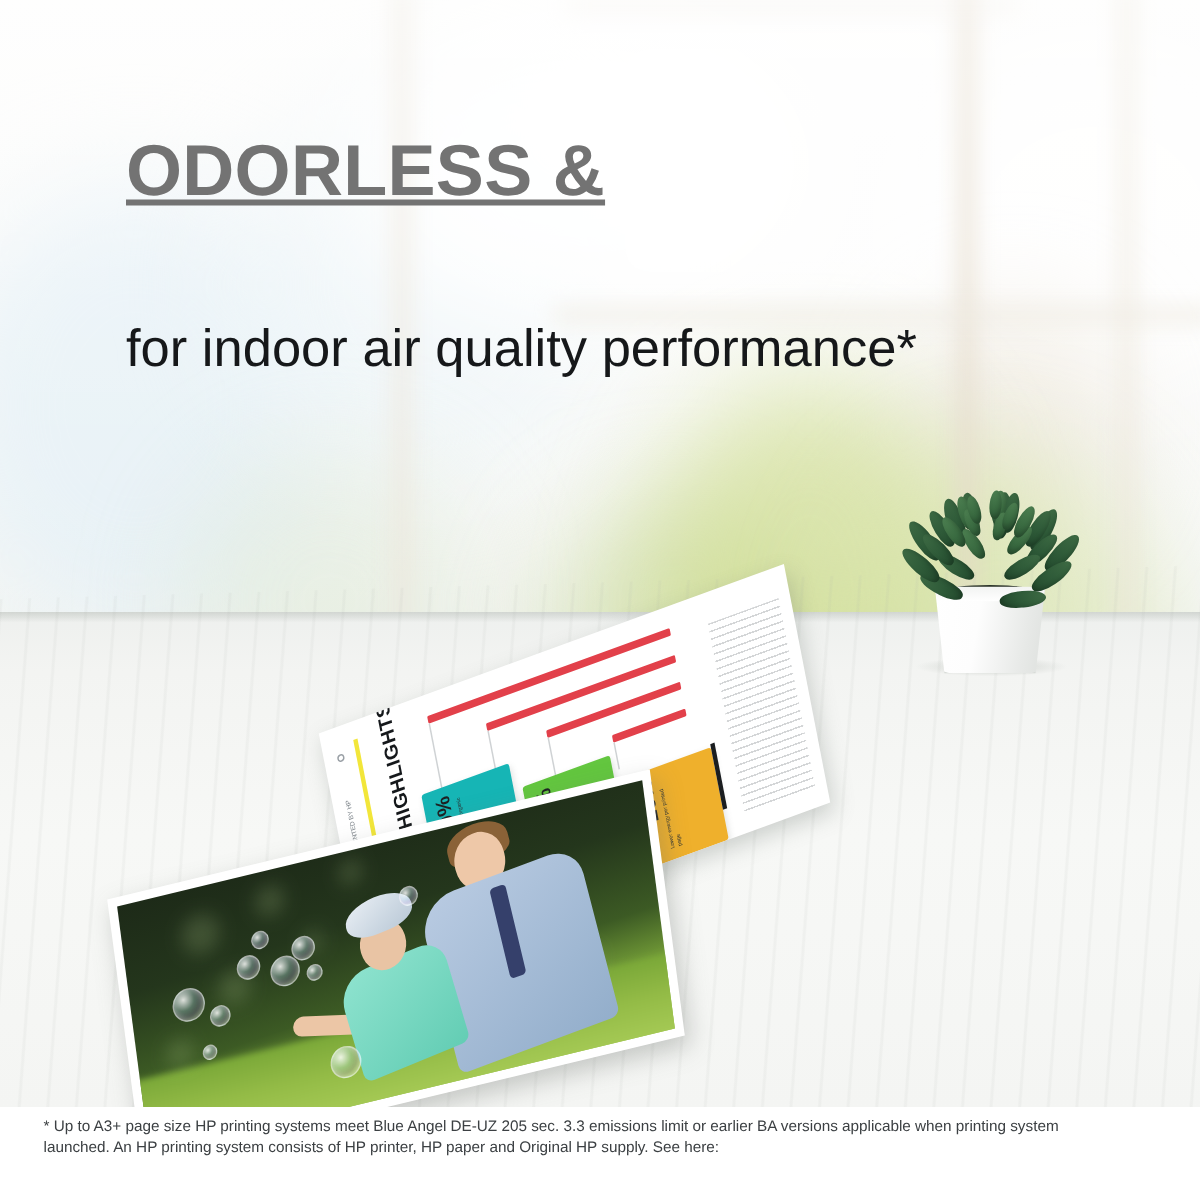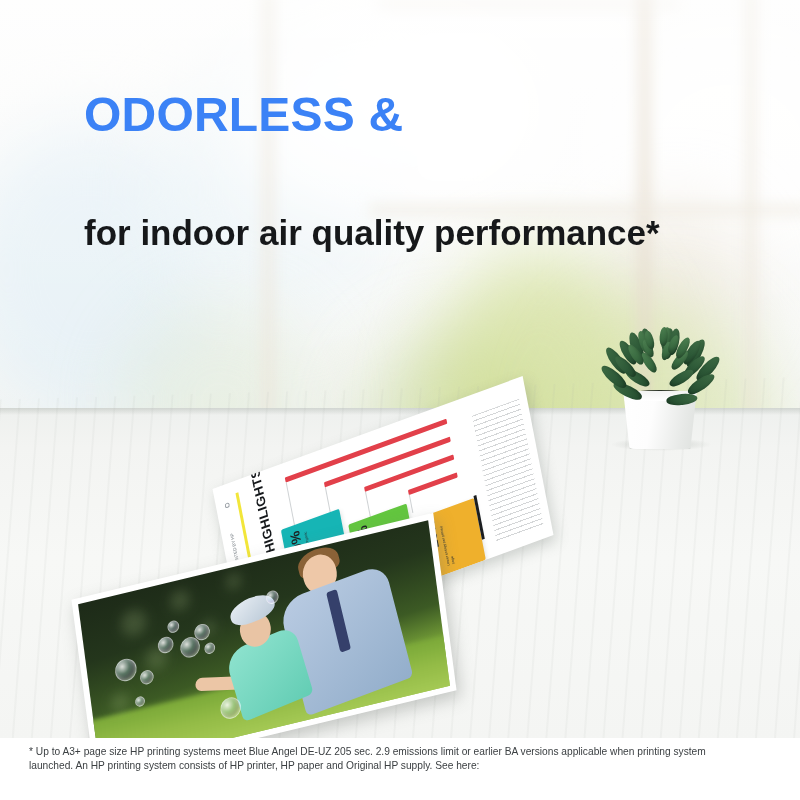--- a/index.html
+++ b/index.html
@@ -82,21 +82,21 @@
     letter-spacing:.2px;
     line-height:54px;
     white-space:nowrap;
     font-stretch:condensed;
   }
   .headline .l2 { margin-top:4px; }
   .subhead {
     position:absolute; left:84px; top:212px;
     color:#16181a;
     font-size:35px;
-    font-weight:700;
+    font-weight:400;
     line-height:42px;
     white-space:nowrap;
   }
 
   
   .plant { position:absolute; left:596px; top:306px; width:132px; height:136px; }
   .plant .pot {
     position:absolute; left:24px; top:85px; width:80px; height:58px;
     background:linear-gradient(100deg,#ffffff 0%,#fdfdfd 40%,#e7e9e7 78%,#dcdfdc 100%);
     border-radius:5px 5px 16px 16px;
@@ -300,21 +300,21 @@
     <div class="mullion h2"></div>
     <div class="bg-veil"></div>
   </div>
 
   <div class="desk">
     <div class="desk-edge"></div>
     <div class="desk-grain"></div>
   </div>
 
   <div class="headline">
-    <div class="l1" style="color: #3b82f6;">ODORLESS &amp;</div>
+    <div class="l1" style="color: #737373; text-decoration: underline;">ODORLESS &amp;</div>
   </div>
   <div class="subhead" style="color: rgb(22, 24, 26);">for indoor air quality performance*</div>
 
   <div class="plant">
     <div class="shadow"></div>
     <div class="soil"></div>
     <div id="leaves">
         <div class="leaf" style="width: 11px; height: 31px; left: 95.5px; top: 43px; transform: rotate(42.9502deg); transform-origin: 50% 100%; z-index: 10;"></div>
         <div class="leaf" style="width: 11px; height: 31px; left: 86.8436px; top: 56.4985px; transform: rotate(55.1716deg); transform-origin: 50% 100%; z-index: 10;"></div>
         <div class="leaf" style="width: 11px; height: 31px; left: 64.925px; top: 63.681px; transform: rotate(84.3937deg); transform-origin: 50% 100%; z-index: 10;"></div>
@@ -414,17 +414,17 @@
           <div class="bubble" style="left: 120px; top: 68px; width: 11px; height: 11px;"></div>
           <div class="bubble" style="left: 188px; top: 32px; width: 13px; height: 13px;"></div>
           <div class="bubble" style="left: 128px; top: 126px; width: 21px; height: 21px;"></div>
           <div class="bubble" style="left: 44px; top: 104px; width: 10px; height: 10px;"></div>
         </div>
     </div>
   </div>
 
   <div class="footnote-band"></div>
   <div class="footnote" style="color: rgb(60, 64, 67);">
-    <div class="fl">* Up to A3+ page size HP printing systems meet Blue Angel DE-UZ 205 sec. 2.9 emissions limit or earlier BA versions applicable when printing system</div>
+    <div class="fl">* Up to A3+ page size HP printing systems meet Blue Angel DE-UZ 205 sec. 3.3 emissions limit or earlier BA versions applicable when printing system</div>
     <div class="fl">launched. An HP printing system consists of HP printer, HP paper and Original HP supply. See here:</div>
   </div>
 
 </div>
 
 </body></html>

